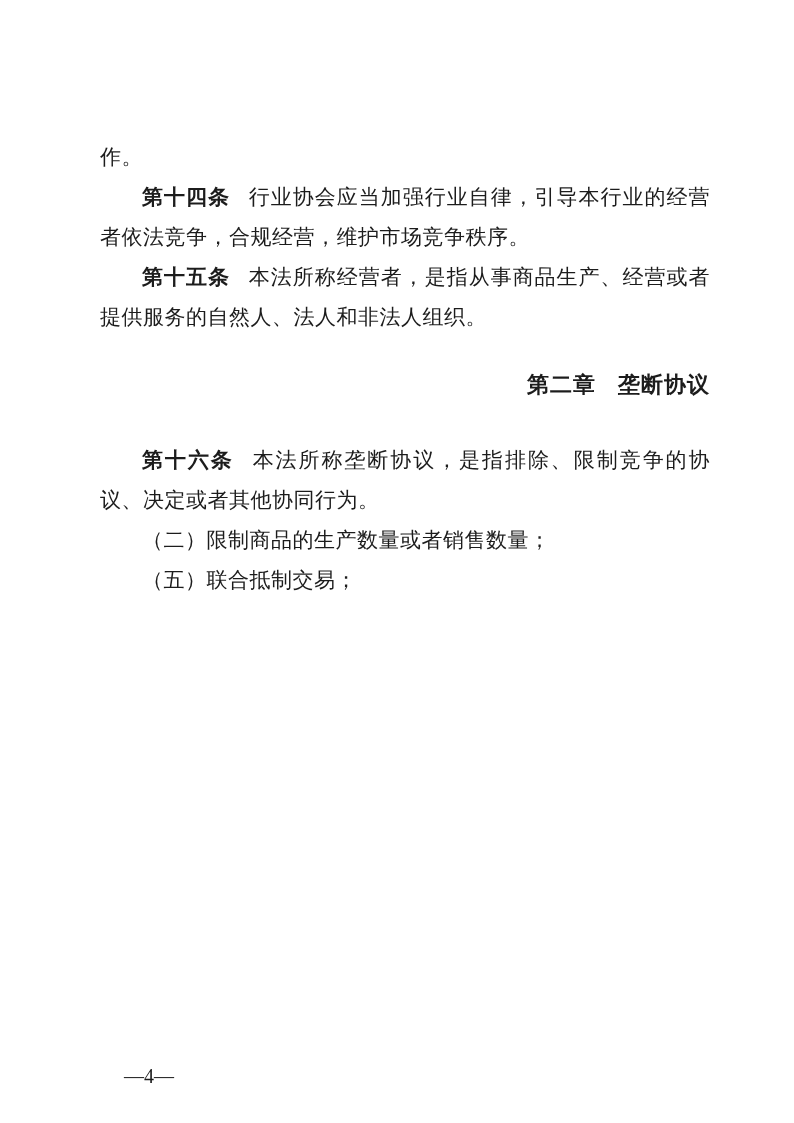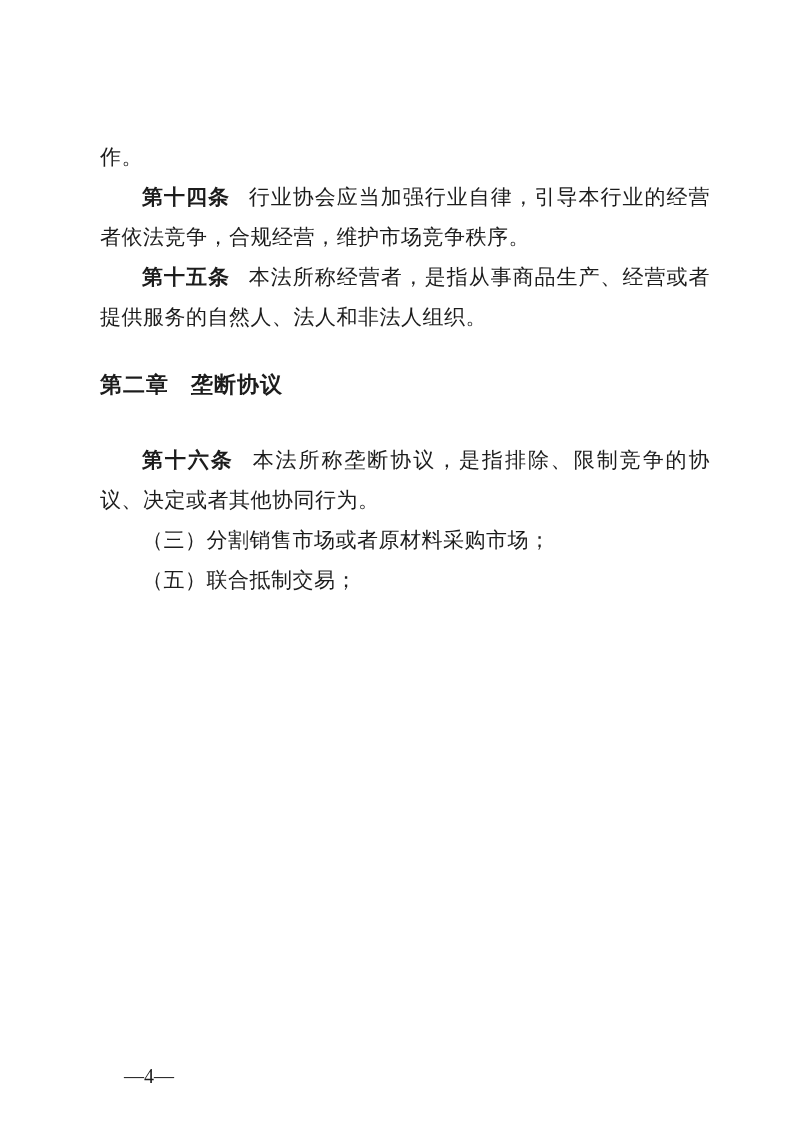--- a/index.html
+++ b/index.html
@@ -39,21 +39,21 @@
     font-weight: 700;
     font-family: Liberation Sans, sans-serif;
     margin-right: 0.9em;
   }
   .chapter {
     margin: 28px 0 35px 0;
     font-size: 22px;
     line-height: 40px;
     font-weight: 700;
     font-family: "Liberation Sans", "DejaVu Sans", sans-serif;
-    text-align: left;
+    text-align: right;
     text-indent: 0;
     letter-spacing: 1px;
   }
   .chapter .chapter-no {
     margin-right: 1em;
   }
   .pagenum {
     position: absolute;
     left: 124px;
     top: 1062px;
@@ -84,22 +84,22 @@
     <h2 class="chapter">
       <span class="chapter-no">第二章</span><span>垄断协议</span>
     </h2>
 
     <p class="para">
       <span class="art-no">第十六条</span><span>本法所称垄断协议，是指排除、限制竞争的协议、决定或者其他协同行为。</span>
     </p>
 
 
 
+    <p class="para">（二）限制商品的生产数量或者销售数量；</p>
 
-    <p class="para">（三）分割销售市场或者原材料采购市场；</p>
 
 
     <p class="para">（五）联合抵制交易；</p>
 
   </main>
 
   <footer class="pagenum">—4—</footer>
 </div>
 
 </body></html>

